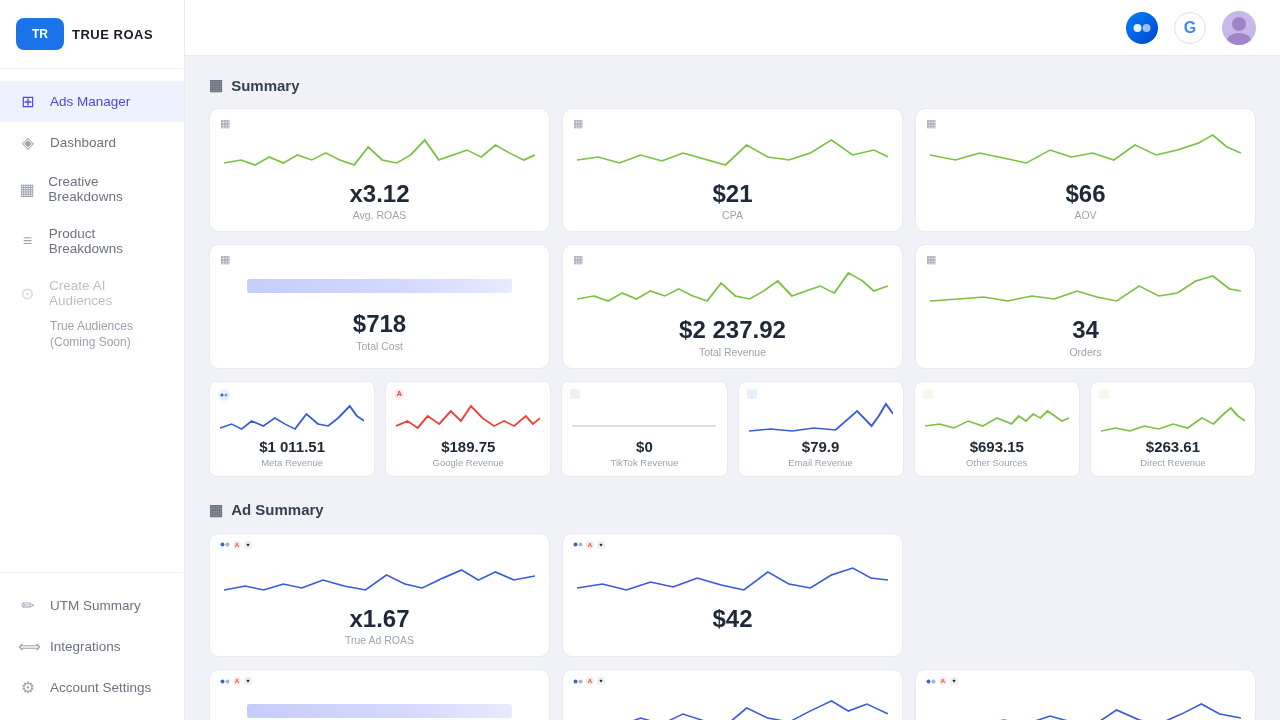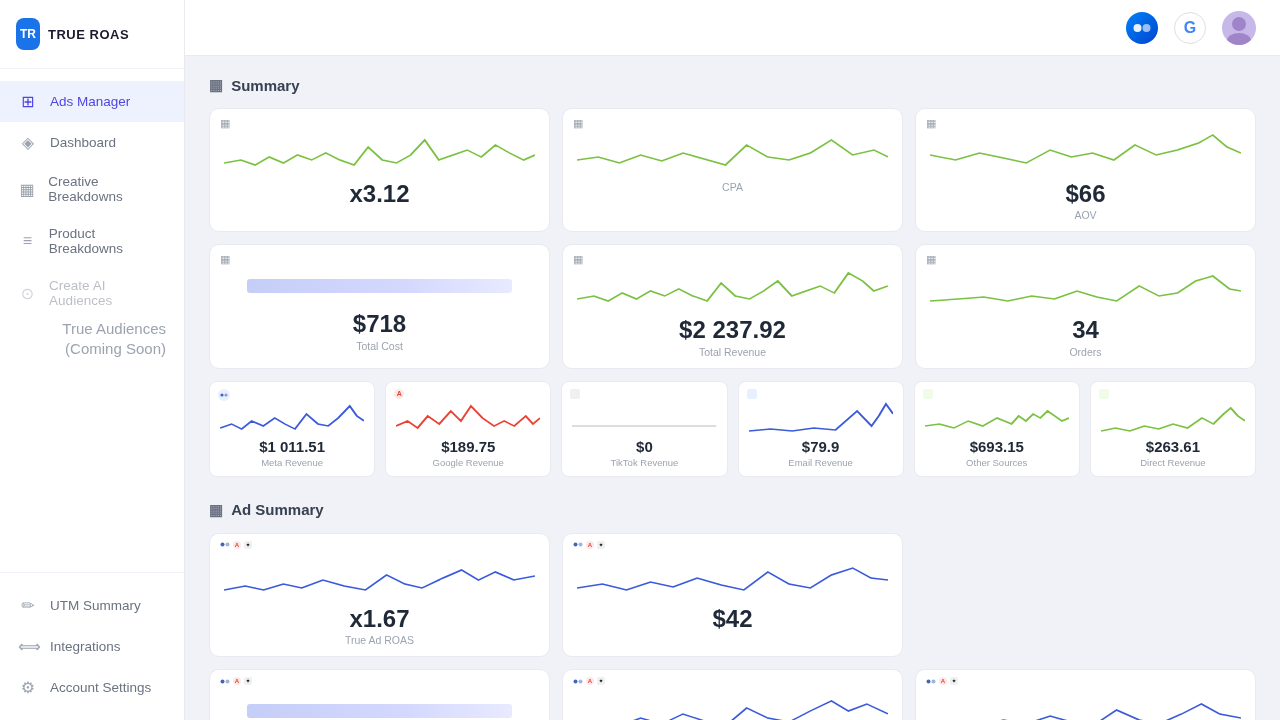--- a/index.html
+++ b/index.html
@@ -15,21 +15,21 @@
       flex-shrink: 0;
       border-right: 1px solid #e8eaf0;
       height: 720px;
     }
     .sidebar-logo {
       display: flex; align-items: center; gap: 8px;
       padding: 18px 16px;
       border-bottom: 1px solid #f0f2f7;
     }
     .logo-icon {
-      width: 24px; height: 32px;
+      width: 48px; height: 32px;
       background: #1a73e8;
       border-radius: 8px;
       display: flex; align-items: center; justify-content: center;
       color: #fff; font-weight: bold; font-size: 12px;
     }
     .logo-text { font-size: 13px; font-weight: 700; color: #1a1a2e; letter-spacing: 0.5px; }
 
     .sidebar-nav { flex: 1; padding: 12px 0; }
     .nav-item {
       display: flex; align-items: center; gap: 12px;
@@ -38,21 +38,21 @@
       border-radius: 0;
       color: #6b7280;
       font-size: 13.5px;
       font-weight: 500;
       transition: background 0.15s;
     }
     .nav-item.active { background: #eef2ff; color: #4f46e5; }
     .nav-item.active .nav-icon { color: #4f46e5; }
     .nav-icon { font-size: 16px; width: 20px; text-align: center; color: #9ca3af; }
     .nav-item.disabled { opacity: 0.45; cursor: default; }
-    .coming-soon { font-size: 15px; color: #9ca3af; padding: 0 18px 8px 50px; line-height: 1.3; text-align: right; }
+    .coming-soon { font-size: 12px; color: #9ca3af; padding: 0 18px 8px 50px; line-height: 1.3; }
 
     .sidebar-bottom { padding: 12px 0; border-top: 1px solid #f0f2f7; }
 
     
     #main { flex: 1; display: flex; flex-direction: column; overflow: hidden; }
 
     
     .topbar {
       background: #fff;
       padding: 0 24px;
@@ -225,28 +225,30 @@
 
       <div class="cards-grid-3">
         <div class="metric-card">
           <div class="card-top-icon">▦</div>
           <div class="card-chart-area">
             <svg class="sparkline" viewBox="0 0 220 50" preserveAspectRatio="none">
               <polyline points="0,38 12,35 22,40 32,32 42,38 52,30 62,35 72,28 82,35 92,40 102,22 112,35 122,38 132,30 142,15 152,35 162,30 172,25 182,32 192,20 202,28 212,35 220,30" fill="none" stroke="#7bc142" stroke-width="1.5"></polyline>
             </svg>
           </div>
           <div class="card-value">x3.12</div>
+          <div class="card-label">Avg. ROAS</div>
         </div>
         <div class="metric-card">
           <div class="card-top-icon">▦</div>
           <div class="card-chart-area">
             <svg class="sparkline" viewBox="0 0 220 50" preserveAspectRatio="none">
               <polyline points="0,35 15,32 30,38 45,30 60,36 75,28 90,34 105,40 120,20 135,32 150,35 165,28 180,15 195,30 210,25 220,32" fill="none" stroke="#7bc142" stroke-width="1.5"></polyline>
             </svg>
           </div>
+          <div class="card-value">$21</div>
           <div class="card-label">CPA</div>
         </div>
         <div class="metric-card">
           <div class="card-top-icon">▦</div>
           <div class="card-chart-area">
             <svg class="sparkline" viewBox="0 0 220 50" preserveAspectRatio="none">
               <polyline points="0,30 18,35 35,28 52,33 68,38 85,25 100,32 115,28 130,35 145,20 160,30 175,25 190,18 200,10 210,22 220,28" fill="none" stroke="#7bc142" stroke-width="1.5"></polyline>
             </svg>
           </div>
           <div class="card-value">$66</div>

